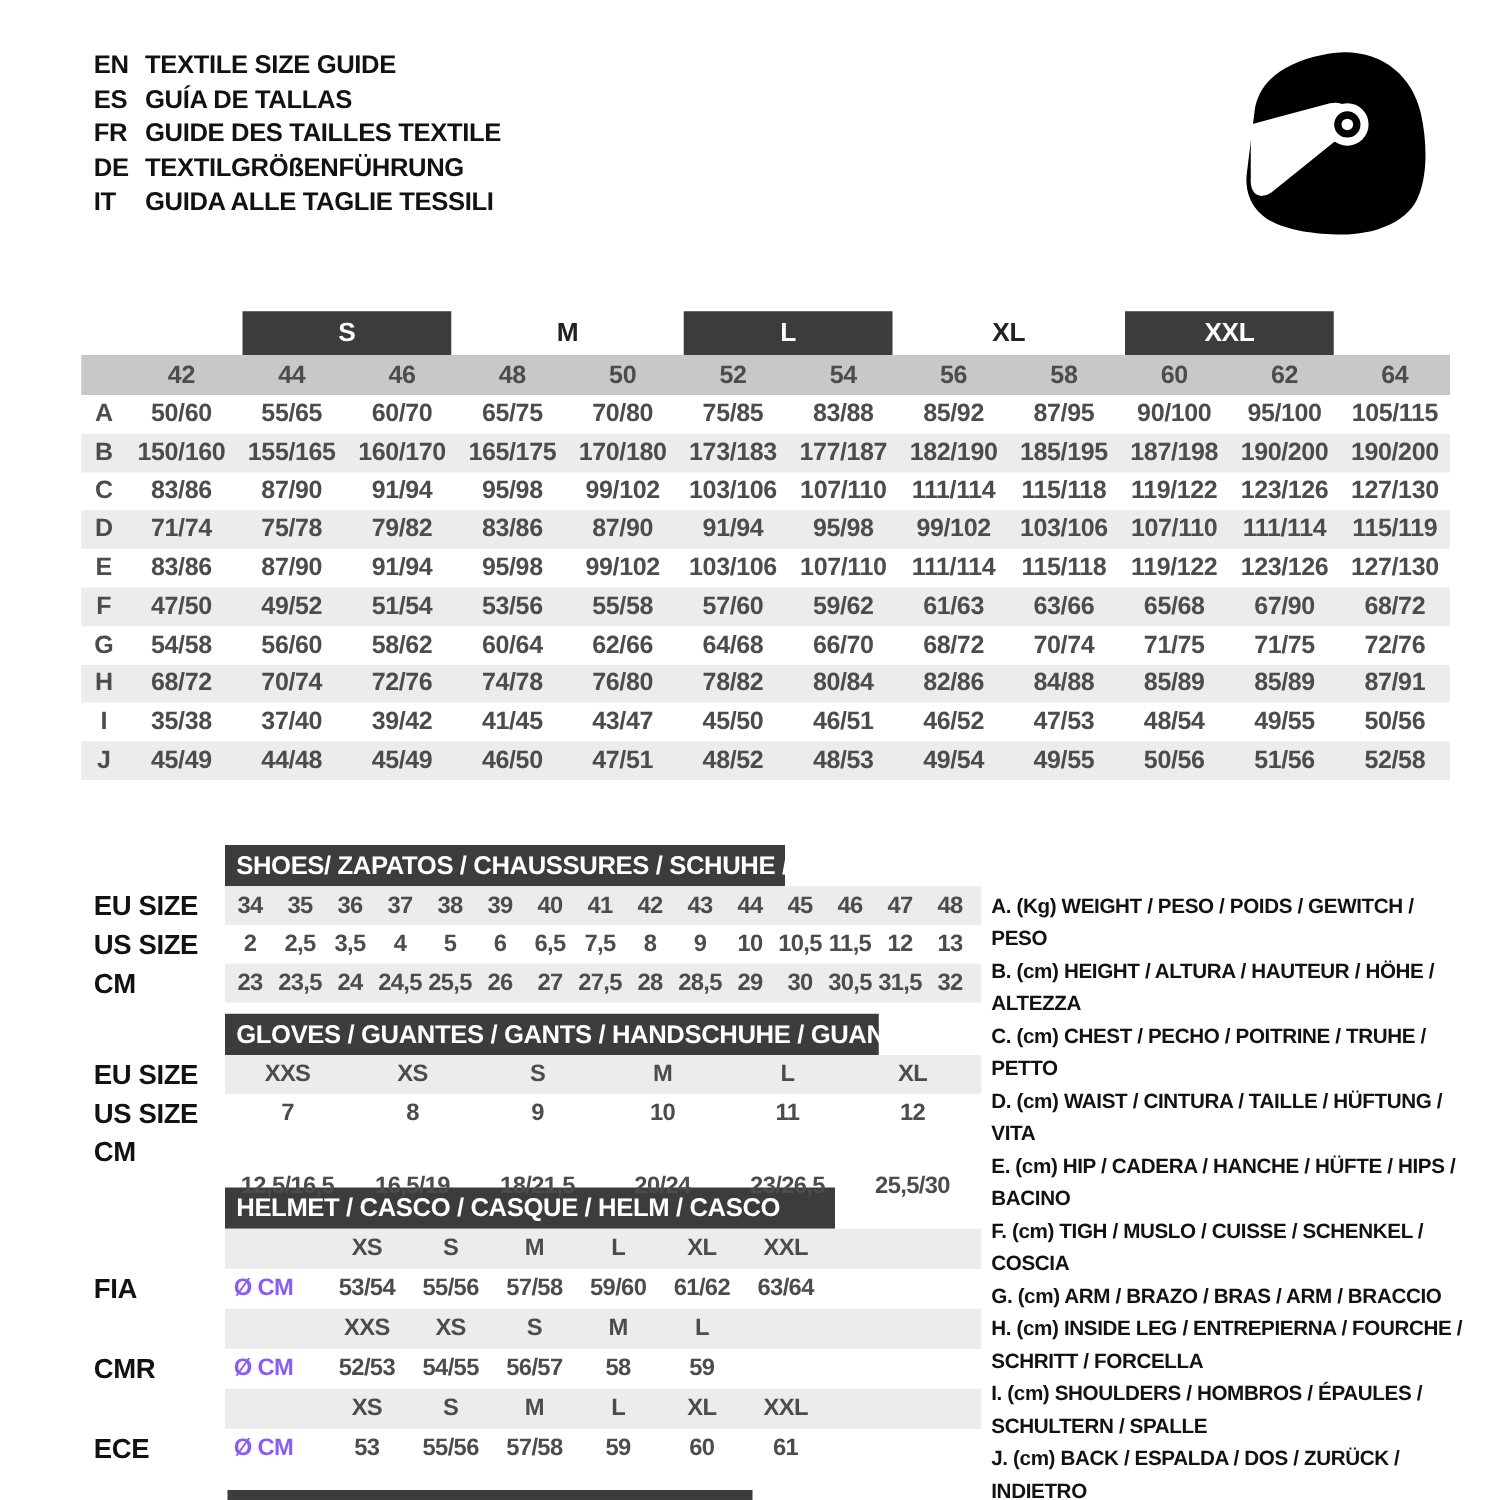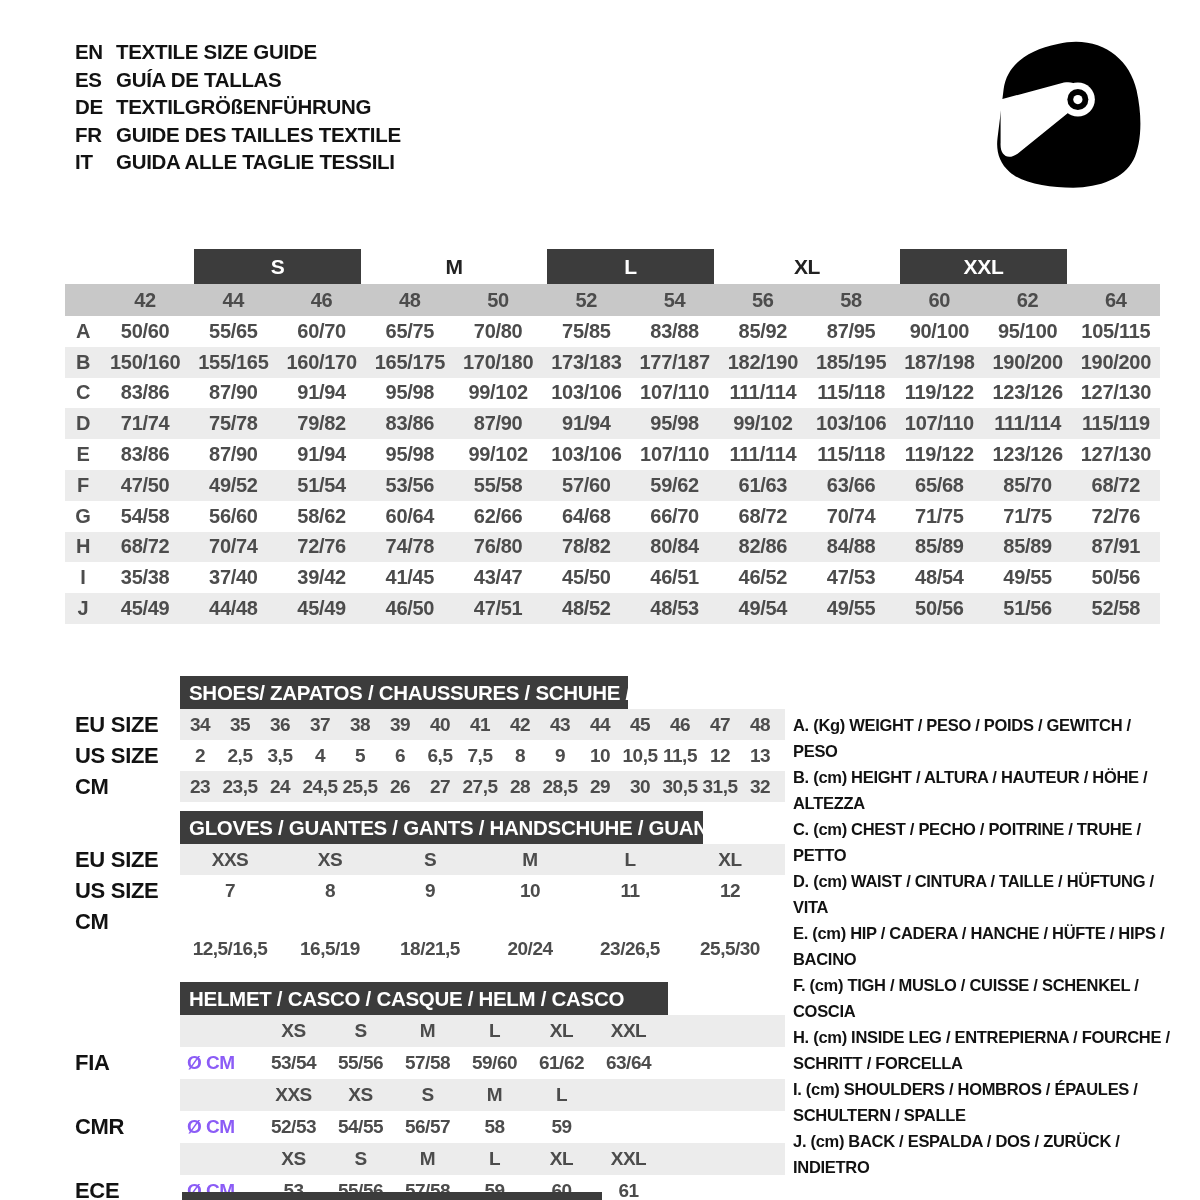--- a/index.html
+++ b/index.html
@@ -30,21 +30,21 @@
   }
   .data-row { height:30.8px; }
   .data-row.stripe { background:#ececec; }
   
   .tables { position:absolute; left:65px; top:676px; width:725px; }
   .sec-header { margin-left:115px; height:33px; background:#3c3c3c; color:#fff;
     display:flex; align-items:center; padding-left:9px; font-size:20.5px;
     white-space:nowrap; }
   .sec-header.w-shoes { width:448px; }
   .sec-header.w-gloves { width:523px; }
-  .sec-header.w-helmet { width:488px;margin-top:32px; }
+  .sec-header.w-helmet { width:488px; }
   .trow { display:flex; height:31px; align-items:stretch; }
   .trow .rlabel { width:115px; flex:none; display:flex; align-items:center;
     padding-left:10px; font-size:22px; color:#121212; background:#fff; }
   .trow .band { width:605px; flex:none; display:grid; align-items:center; }
   .trow .band.stripe { background:#ececec; }
   .band .cell { display:flex; align-items:center; justify-content:center;
     font-size:19px; color:#4c4c4c; letter-spacing:-0.5px; }
   .band .cell.unit { justify-content:flex-start; padding-left:7px; color:#8b5cf6; }
   .gap8 { height:9px; } .gap14 { height:13px; }
   .helmet-rows .trow { height:32px; }
@@ -64,26 +64,26 @@
   <div class="langs">
       <div class="lang-row">
         <div class="lang-code">EN</div>
         <div class="lang-title">TEXTILE SIZE GUIDE</div>
       </div>
       <div class="lang-row">
         <div class="lang-code">ES</div>
         <div class="lang-title">GUÍA DE TALLAS</div>
       </div>
       <div class="lang-row">
+        <div class="lang-code">FR</div>
+        <div class="lang-title">GUIDE DES TAILLES TEXTILE</div>
+      </div>
+      <div class="lang-row">
         <div class="lang-code">DE</div>
         <div class="lang-title">TEXTILGRÖßENFÜHRUNG</div>
-      </div>
-      <div class="lang-row">
-        <div class="lang-code">FR</div>
-        <div class="lang-title">GUIDE DES TAILLES TEXTILE</div>
       </div>
       <div class="lang-row">
         <div class="lang-code">IT</div>
         <div class="lang-title">GUIDA ALLE TAGLIE TESSILI</div>
       </div>
     </div>
 
   <div class="helmet-logo">
     <svg viewBox="0 0 110 110" width="175" height="170" aria-hidden="true">
       <path d="M50 9 C 76 3 96 17 101 39 C 105 57 104 74 99 84 C 93 96 77 102 60 102
@@ -200,21 +200,21 @@
           <div class="val-cell">47/50</div>
           <div class="val-cell">49/52</div>
           <div class="val-cell">51/54</div>
           <div class="val-cell">53/56</div>
           <div class="val-cell">55/58</div>
           <div class="val-cell">57/60</div>
           <div class="val-cell">59/62</div>
           <div class="val-cell">61/63</div>
           <div class="val-cell">63/66</div>
           <div class="val-cell">65/68</div>
-          <div class="val-cell">85/70</div>
+          <div class="val-cell">67/90</div>
           <div class="val-cell">68/72</div>
         </div>
         <div class="grid13 data-row">
           <div class="row-label">G</div>
           <div class="val-cell">54/58</div>
           <div class="val-cell">56/60</div>
           <div class="val-cell">58/62</div>
           <div class="val-cell">60/64</div>
           <div class="val-cell">62/66</div>
           <div class="val-cell">64/68</div>
@@ -454,19 +454,20 @@
       </div>
   </div>
 
   <div class="legend">
       <div class="legend-item">A. (Kg) WEIGHT / PESO / POIDS / GEWITCH / PESO</div>
       <div class="legend-item">B. (cm) HEIGHT / ALTURA / HAUTEUR / HÖHE / ALTEZZA</div>
       <div class="legend-item">C. (cm) CHEST / PECHO / POITRINE / TRUHE / PETTO</div>
       <div class="legend-item">D. (cm) WAIST / CINTURA / TAILLE / HÜFTUNG / VITA</div>
       <div class="legend-item">E. (cm) HIP / CADERA / HANCHE / HÜFTE / HIPS / BACINO</div>
       <div class="legend-item">F. (cm) TIGH / MUSLO / CUISSE / SCHENKEL / COSCIA</div>
+      <div class="legend-item">G. (cm) ARM / BRAZO / BRAS / ARM / BRACCIO</div>
       <div class="legend-item">H. (cm) INSIDE LEG / ENTREPIERNA / FOURCHE / SCHRITT / FORCELLA</div>
       <div class="legend-item">I. (cm) SHOULDERS / HOMBROS / ÉPAULES / SCHULTERN / SPALLE</div>
       <div class="legend-item">J. (cm) BACK / ESPALDA / DOS / ZURÜCK / INDIETRO</div>
     </div>
 
   <div class="bottom-bar"></div>
 </div>
 
 </body></html>

